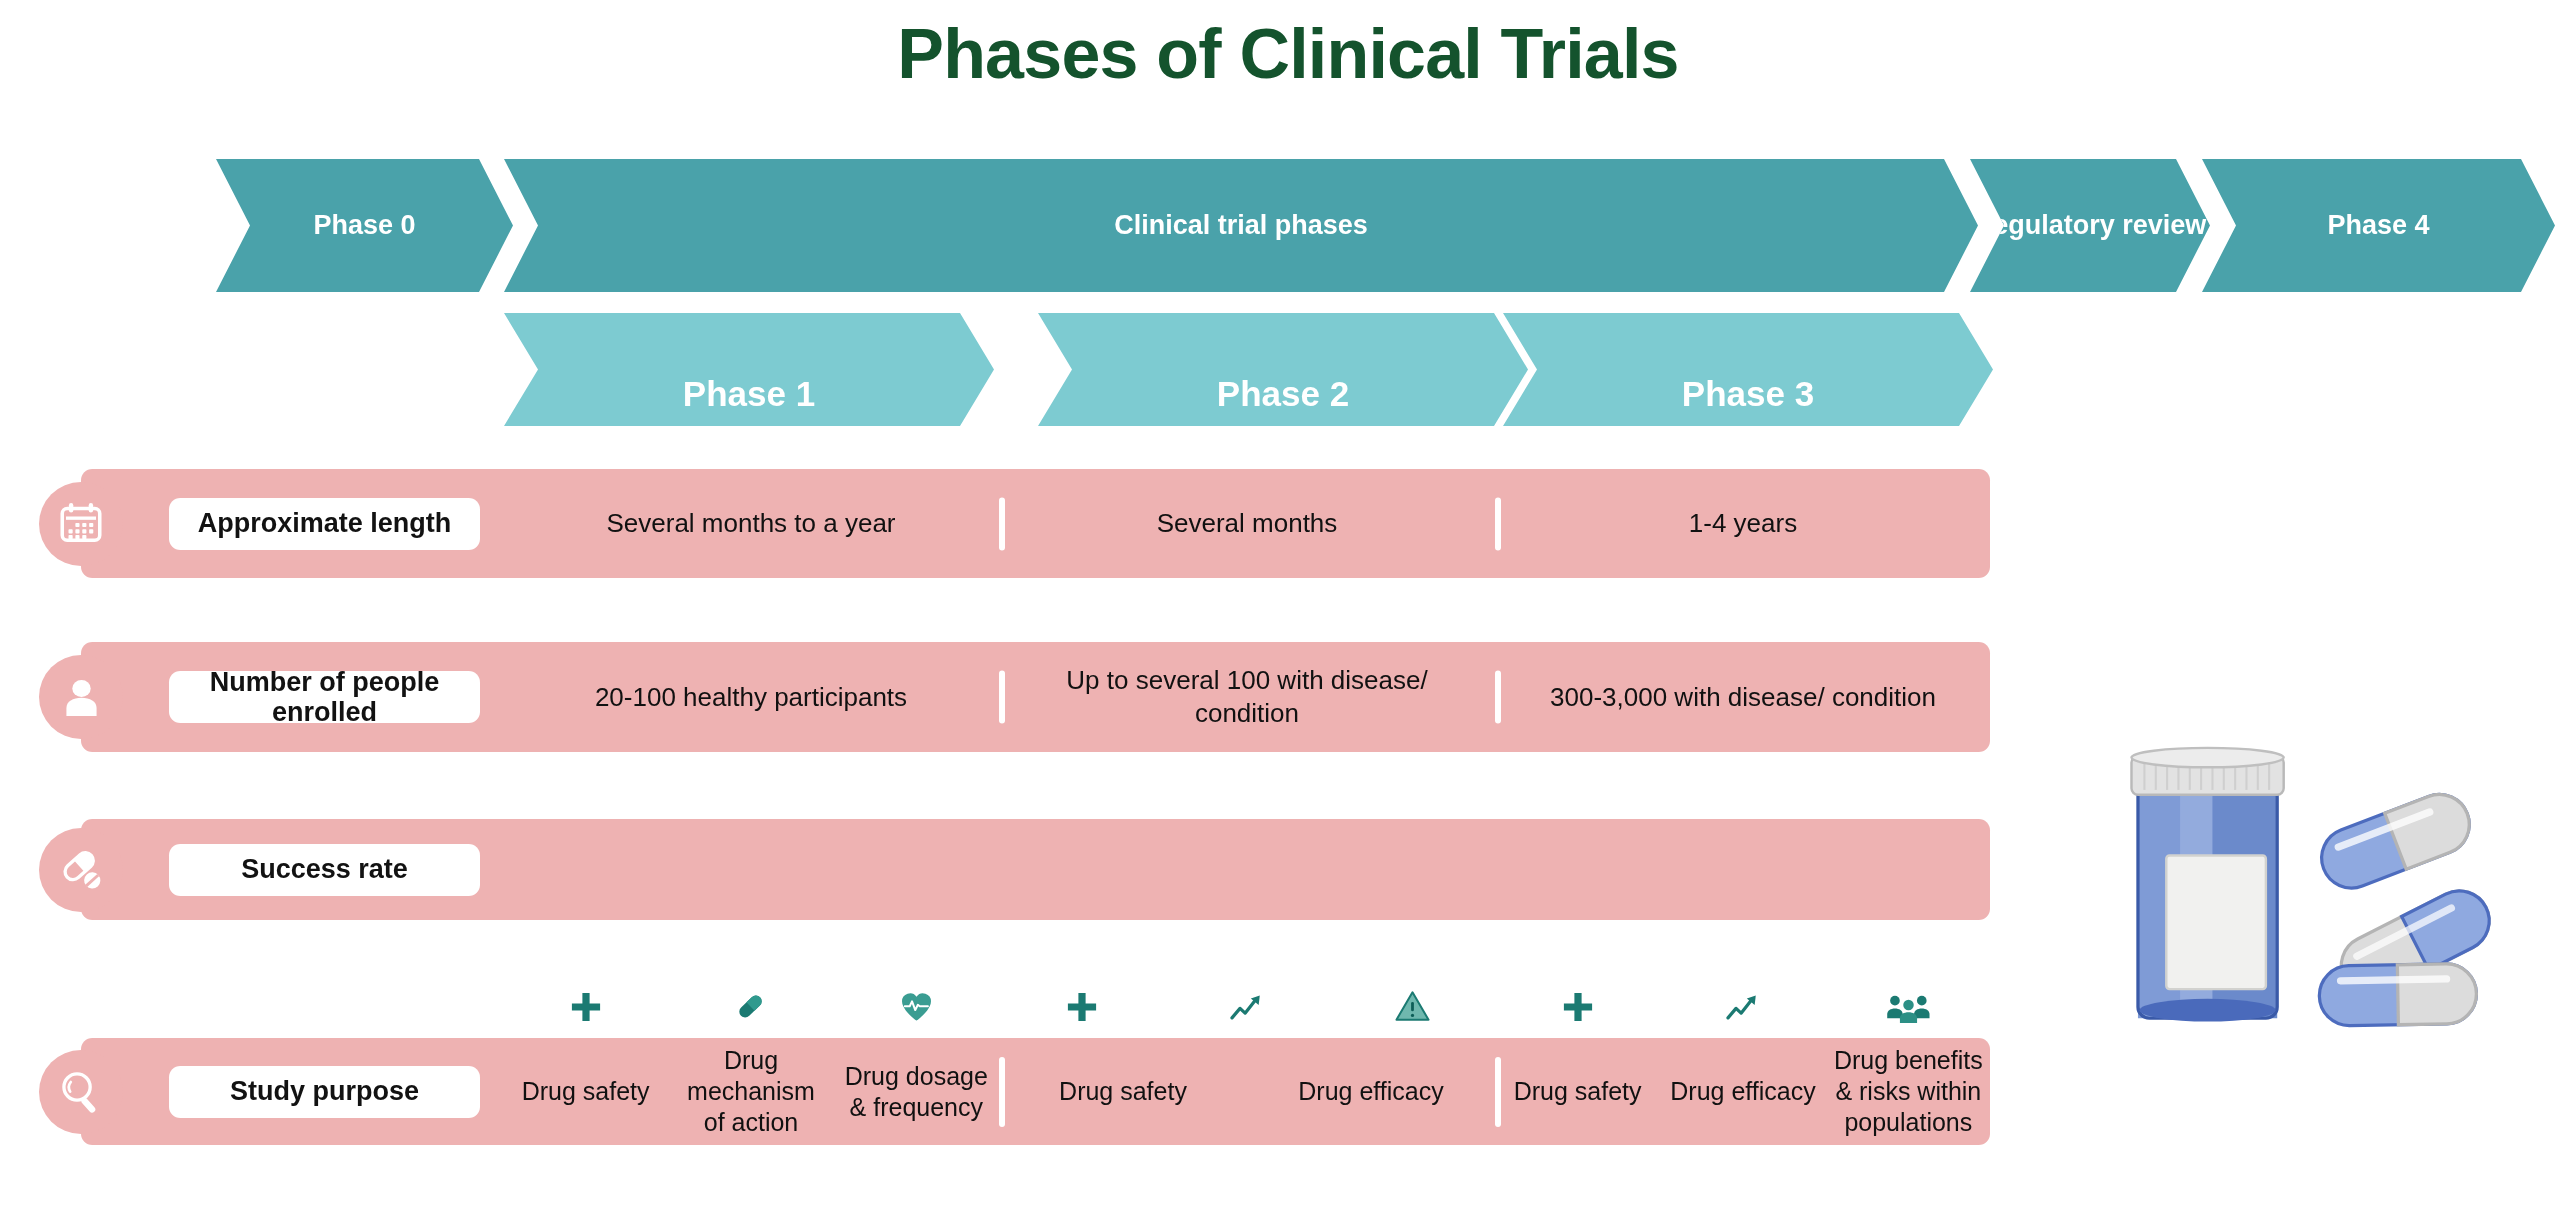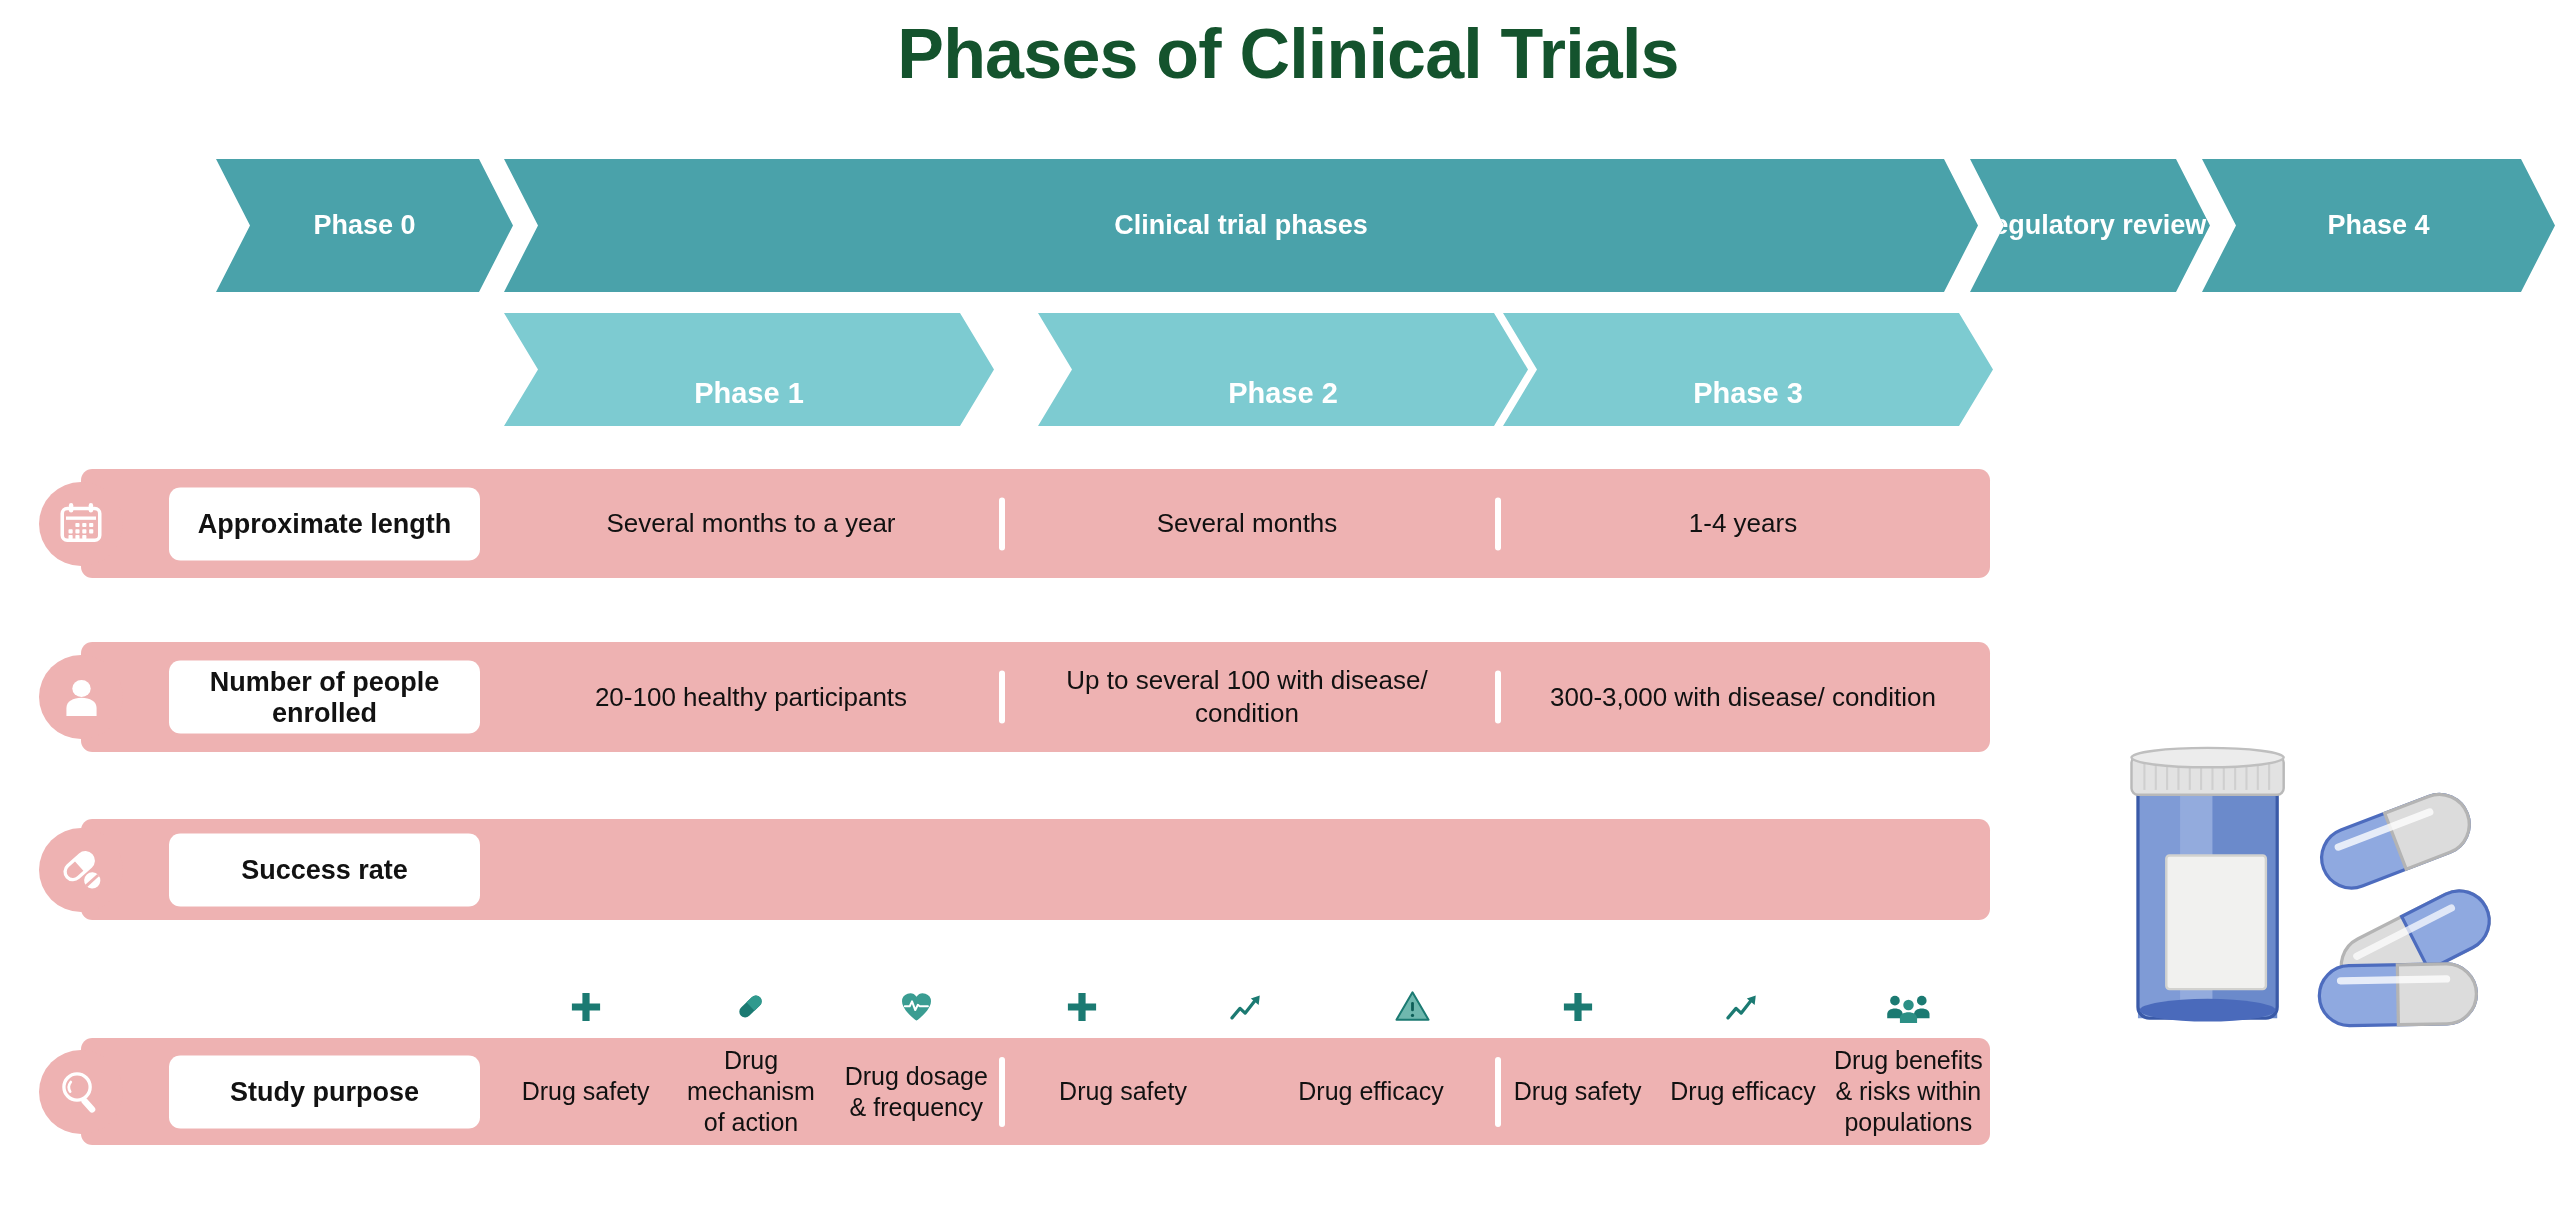--- a/index.html
+++ b/index.html
@@ -38,21 +38,21 @@
   }
   .chev.dark { background: #4AA2AA; }
   .chev.light { background: #7DCBD1; }
 
   
   .chev.arrow {
     clip-path: polygon(0 0, calc(100% - 34px) 0, 100% 50%, calc(100% - 34px) 100%, 0 100%, 34px 50%);
   }
 
   .chev-label-top { font-size: 27px; }
-  .chev-label-sub { font-size: 29px; margin-top: 48px; }
+  .chev-label-sub { font-size: 35px; margin-top: 48px; }
 
   
   .row { position: absolute; left: 0; width: 1994px; }
   .row-badge {
     position: absolute;
     left: 39px; top: 50%;
     transform: translateY(-50%);
     width: 84px; height: 84px;
     border-radius: 42px;
     background: #EEB2B2;
@@ -66,21 +66,21 @@
     width: 1909px;
     height: 100%;
     background: #EEB2B2;
     border-radius: 11.3px;
     z-index: 1;
   }
   .row-title {
     position: absolute;
     left: 169px; top: 50%;
     transform: translateY(-50%);
-    width: 311px; height: 73px;
+    width: 311px; height: 52px;
     background: #ffffff;
     border-radius: 11.3px;
     display: flex; align-items: center; justify-content: center;
     text-align: center;
     font-size: 27px; font-weight: bold; color: #121212;
     line-height: 1.12;
     z-index: 4;
   }
   .cells {
     position: absolute;

